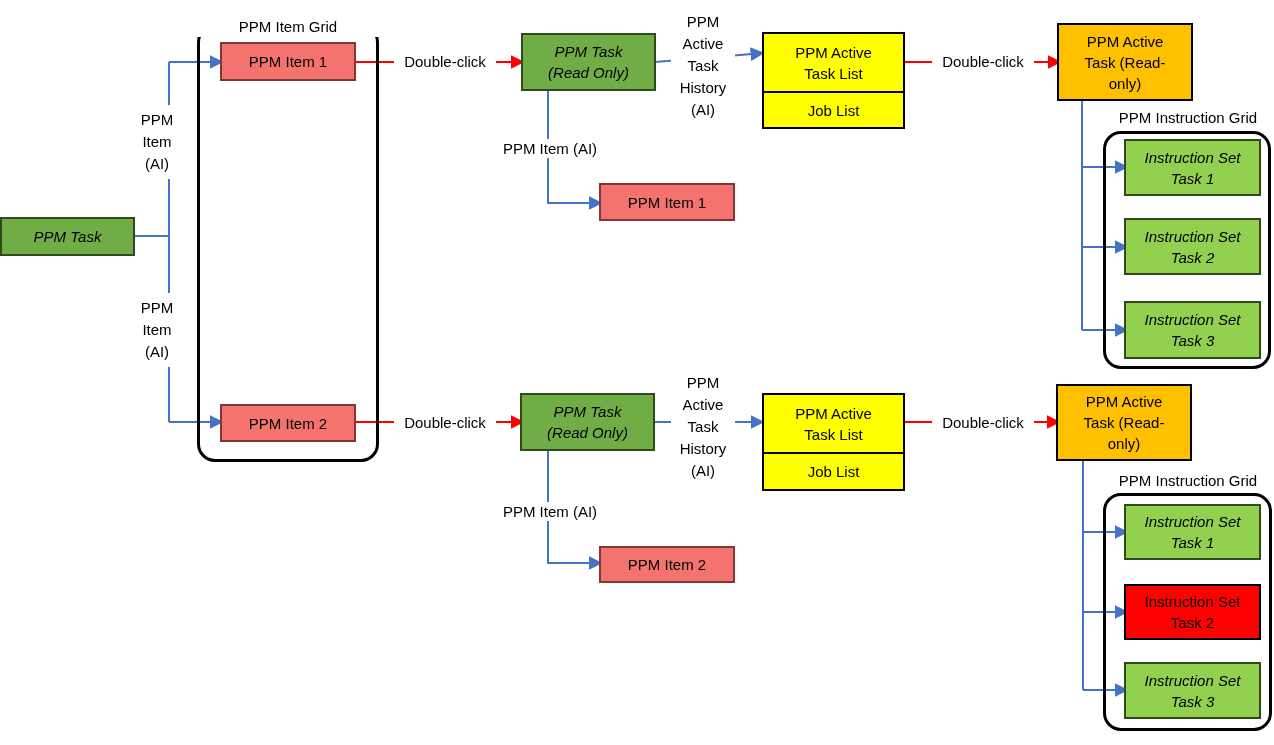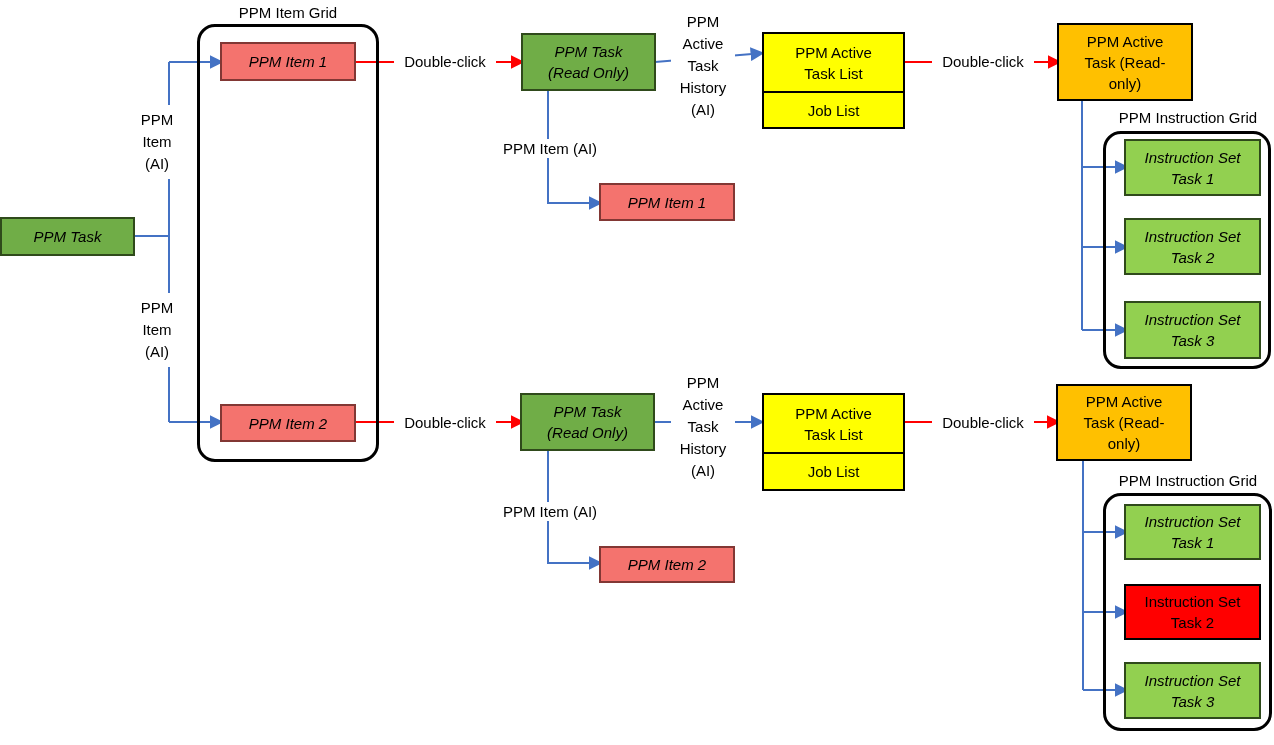--- a/index.html
+++ b/index.html
@@ -9,21 +9,21 @@
   }
   #stage { position:absolute; inset:0; width:1274px; height:745px; }
   svg.wires { position:absolute; left:0; top:0; z-index:1; }
   .box {
     position:absolute; box-sizing:border-box; z-index:2;
     display:flex; align-items:center; justify-content:center;
     text-align:center; white-space:pre-line;
     border:2px solid #000; font-size:15px; line-height:21px;
   }
   .border-green  { border-color:#2f4a1b;font-style:italic; }
-  .border-salmon { border-color:#823734;font-style:italic; }
+  .border-salmon { border-color:#823734; }
   .container-rect {
     position:absolute; box-sizing:border-box; z-index:2;
     border:3px solid #000; border-radius:18px; background:transparent;
   }
   .lbl {
     position:absolute; z-index:3; background:#ffffff;
     display:flex; align-items:center; justify-content:center;
     text-align:center; white-space:pre-line; font-size:15px; line-height:22px;
   }
   .split { flex-direction:column; align-items:stretch; padding:0; }
@@ -79,21 +79,21 @@
 
   <div class="box border-green" style="width: 135px; height: 39px; left: 0px; top: 217px; background: rgb(112, 173, 71);">PPM Task</div>
 
   <div class="lbl" style="left:126px;top:105px;width:62px;height:74px;">PPM
 Item
 (AI)</div>
   <div class="lbl" style="left:126px;top:293px;width:62px;height:74px;">PPM
 Item
 (AI)</div>
 
-  <div class="lbl" style="left:197px;top:3px;width:182px;height:20px;">PPM Item Grid</div>
+  <div class="lbl" style="left:197px;top:17px;width:182px;height:20px;">PPM Item Grid</div>
   <div class="container-rect" style="left:197px;top:24px;width:182px;height:438px;"></div>
   <div class="box border-salmon" style="left: 220px; top: 42px; width: 136px; height: 39px; background: rgb(244, 115, 110);">PPM Item 1</div>
   <div class="box border-salmon" style="left: 220px; top: 404px; width: 136px; height: 38px; background: rgb(244, 115, 110);">PPM Item 2</div>
 
   <div class="lbl" style="left:394px;top:50px;width:102px;height:23px;">Double-click</div>
 
   <div class="box border-green" style="left: 521px; top: 33px; width: 135px; height: 58px; background: rgb(112, 173, 71);">PPM Task
 (Read Only)</div>
 
   <div class="lbl" style="left:671px;top:9px;width:64px;height:113px;">PPM

